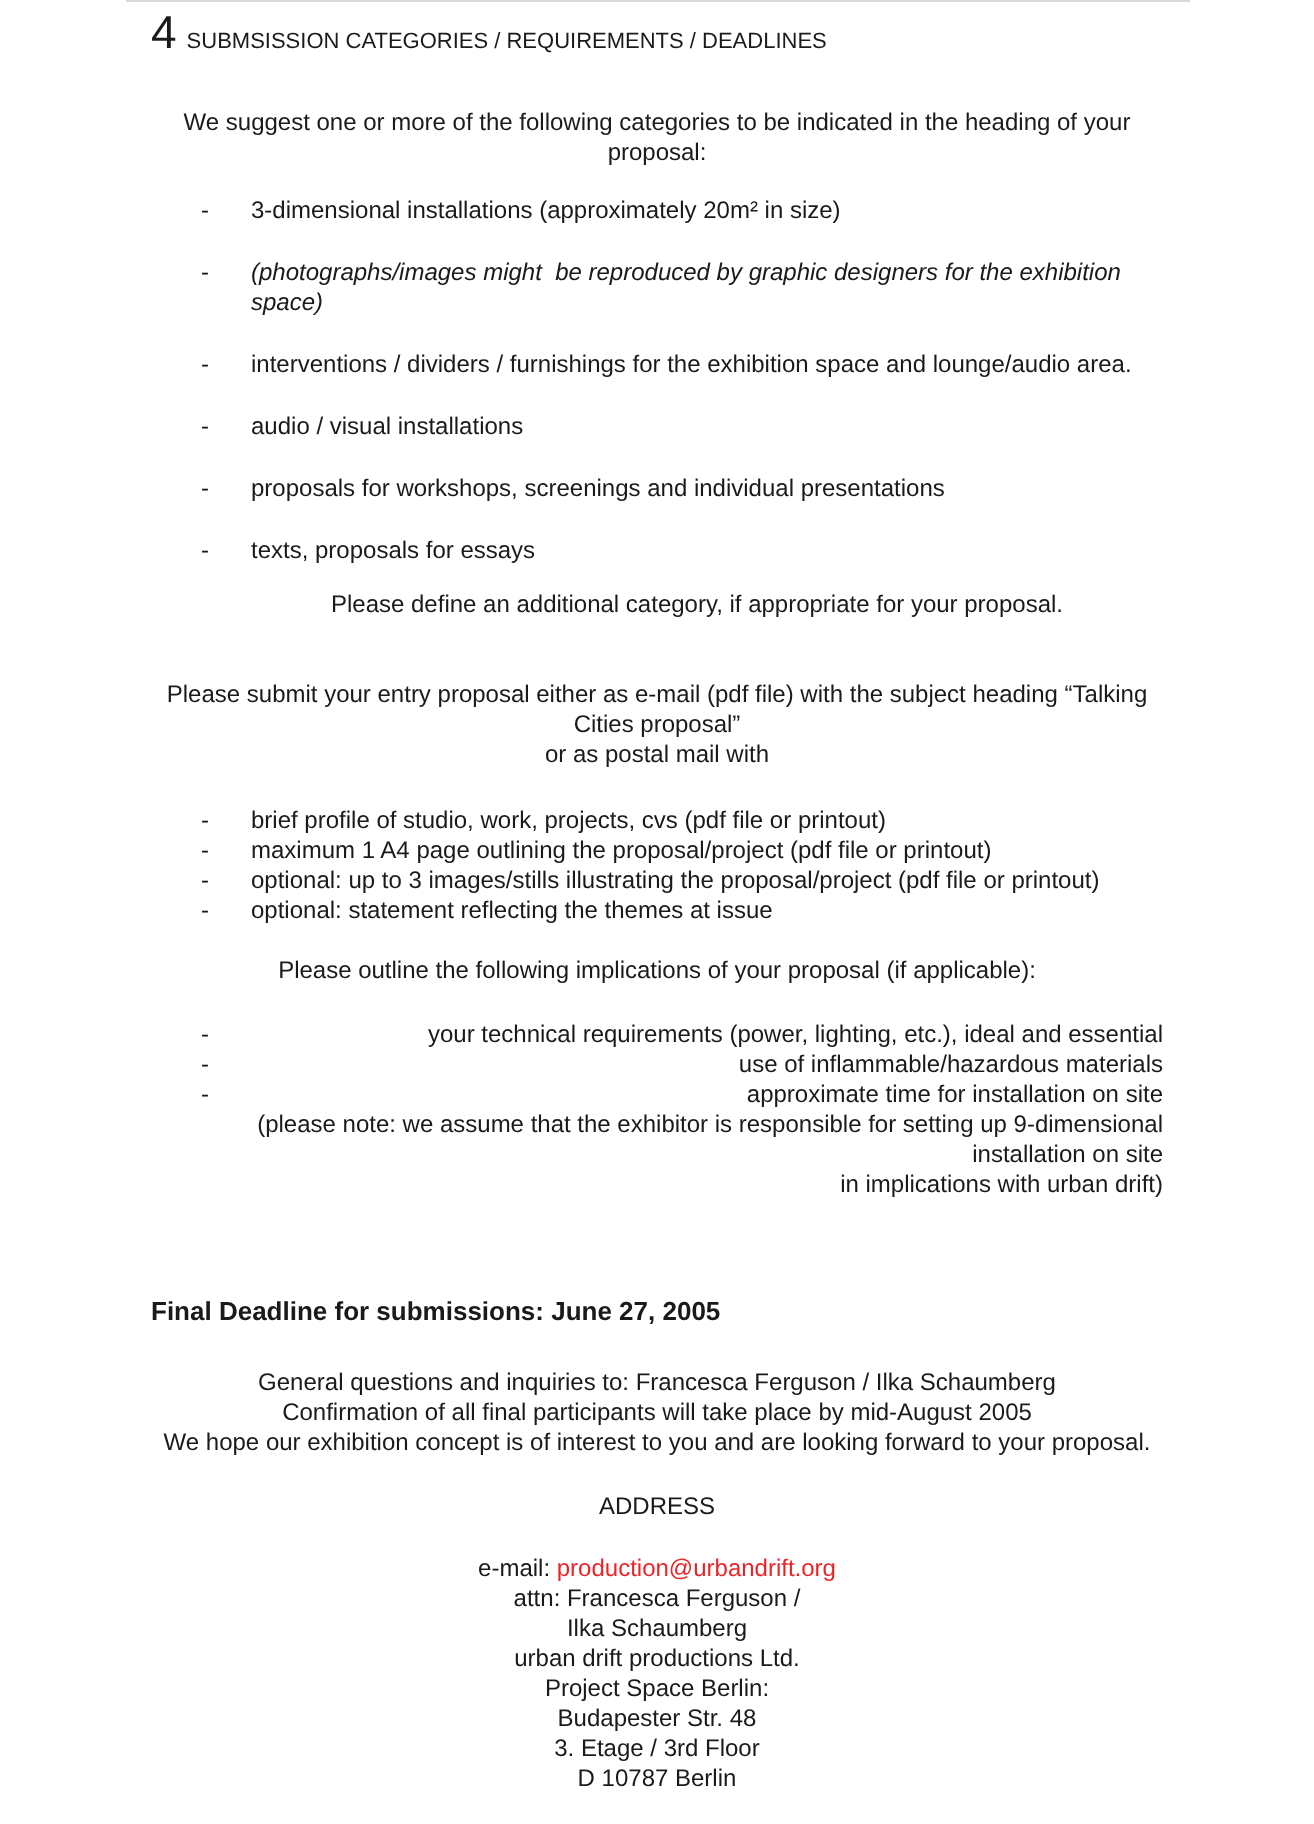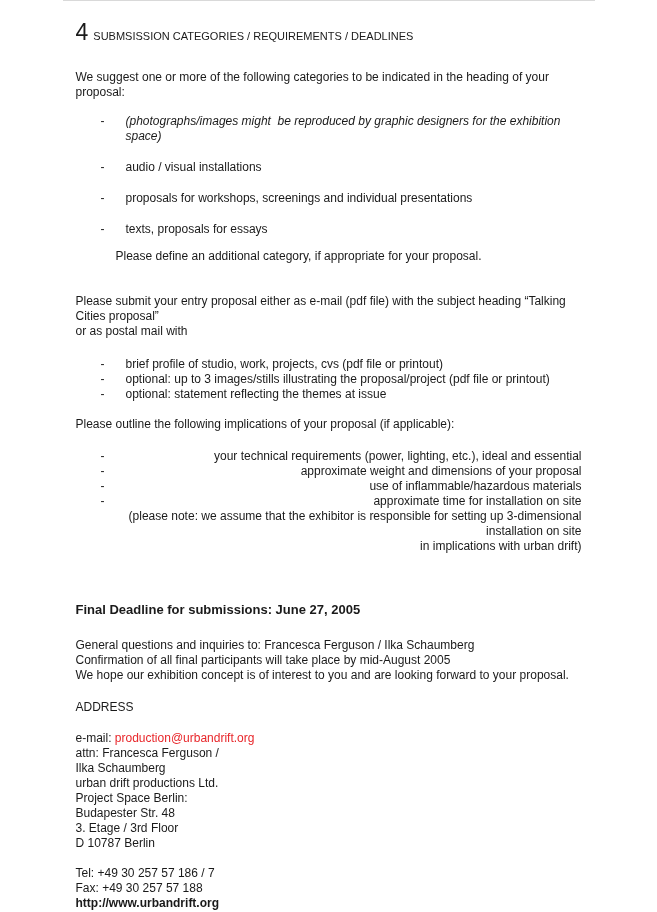--- a/index.html
+++ b/index.html
@@ -7,29 +7,29 @@
   .page {
     position: relative;
     width: 532px;
     height: 912px;
     margin: 0 auto;
     background: #ffffff;
     color: var(--text-color, #1a1a1a);
     font-family: "Liberation Sans", sans-serif;
     font-size: 12px;
     line-height: 15px;
-    padding: 16px 13px;
+    padding: 0 13px;
     overflow: hidden;
     border-top: 1px solid #d9d9d9;
   }
   .doc-header { margin-top: 2px; height: 26px; white-space: nowrap; }
   .h-num { font-size: 23px; line-height: 26px; }
   .h-title { font-size: 11px; margin-left: 5px; }
 
-  p, div.line { margin: 0; }
+  p, div.line { margin: 0; text-align: center; }
   .intro { margin-top: 25px; }
 
   ul.dash-list { list-style: none; padding-left: 50px; margin: 0; }
   ul.dash-list li { position: relative; }
   ul.dash-list li::before { content: "-"; position: absolute; left: -25px; top: 0; }
 
   ul.cats { margin-top: 14px; }
   ul.cats li { margin-bottom: 16px; }
   ul.cats li:last-child { margin-bottom: 0; }
   .cat-note { display: block; font-style: italic; white-space: pre-wrap; }
@@ -54,50 +54,52 @@
 
 <div class="page">
 
   <div class="doc-header">
     <span class="h-num">4</span><span class="h-title">SUBMSISSION CATEGORIES / REQUIREMENTS / DEADLINES</span>
   </div>
 
   <p class="intro">We suggest one or more of the following categories to be indicated in the heading of your proposal:</p>
 
   <ul class="dash-list cats">
+    <li><span>3-dimensional installations (approximately 20m² in size)</span></li>
     <li>
       <span class="cat-note">(photographs/images might  be reproduced by graphic designers for the exhibition space)</span>
     </li>
+    <li><span>interventions / dividers / furnishings for the exhibition space and lounge/audio area.</span></li>
     <li><span>audio / visual installations</span></li>
     <li><span>proposals for workshops, screenings and individual presentations</span></li>
     <li><span>texts, proposals for essays</span></li>
   </ul>
 
   <p class="define">Please define an additional category, if appropriate for your proposal.</p>
 
   <div class="submit-para">
     <div class="line">Please submit your entry proposal either as e-mail (pdf file) with the subject heading “Talking Cities proposal”</div>
     <div class="line">or as postal mail with</div>
   </div>
 
   <ul class="dash-list submit-list">
     <li><span>brief profile of studio, work, projects, cvs (pdf file or printout)</span></li>
+    <li><span>maximum 1 A4 page outlining the proposal/project (pdf file or printout)</span></li>
     <li><span>optional: up to 3 images/stills illustrating the proposal/project (pdf file or printout)</span></li>
     <li><span>optional: statement reflecting the themes at issue</span></li>
   </ul>
 
   <p class="outline-para">Please outline the following implications of your proposal (if applicable):</p>
 
   <ul class="dash-list impl-list">
     <li><span>your technical requirements (power, lighting, etc.), ideal and essential</span></li>
-    <li><span>approximate weight and dimensions of your proposal</span></li>
     <li><span>use of inflammable/hazardous materials</span></li>
     <li>
       <span>approximate time for installation on site</span>
-      <span class="impl-note">(please note: we assume that the exhibitor is responsible for setting up 3-dimensional installation on site</span>
+      <span class="impl-note">(please note: we assume that the exhibitor is responsible for setting up 9-dimensional installation on site</span>
       <span class="impl-note">in implications with urban drift)</span>
     </li>
   </ul>
 
   <h2 class="deadline">Final Deadline for submissions: June 27, 2005</h2>
 
   <div class="general">
     <div class="line">General questions and inquiries to: Francesca Ferguson / Ilka Schaumberg</div>
     <div class="line">Confirmation of all final participants will take place by mid-August 2005</div>
     <div class="line">We hope our exhibition concept is of interest to you and are looking forward to your proposal.</div>

